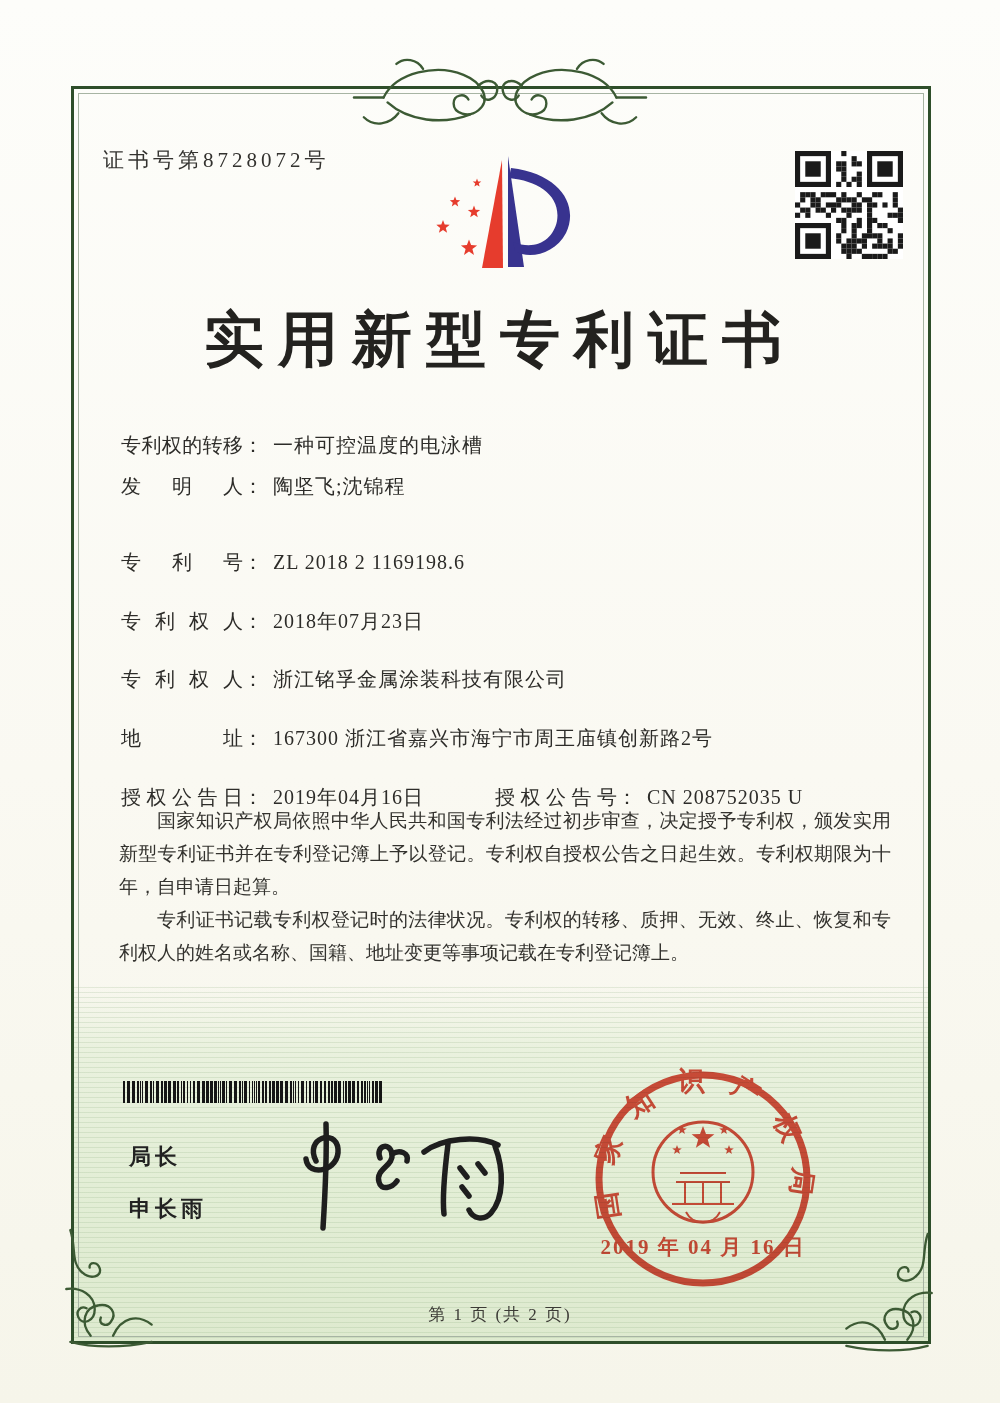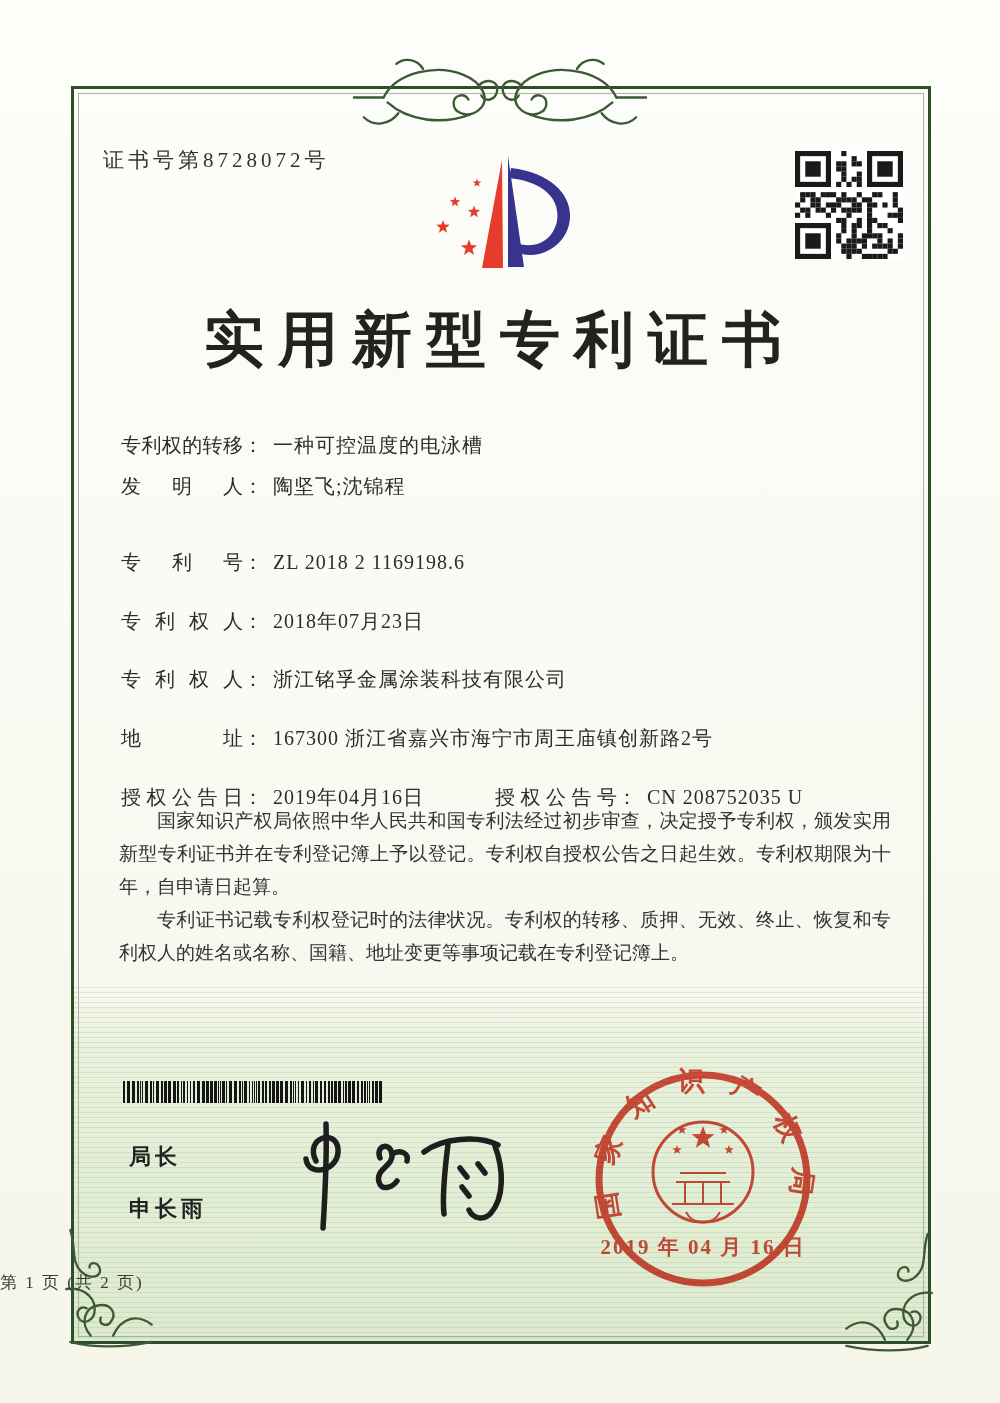--- a/index.html
+++ b/index.html
@@ -26,21 +26,21 @@
   .title{left:0;right:0;top:300px;text-align:center;font-size:60px;font-weight:700;letter-spacing:14px;color:#23221f;}
   .fields{left:121px;top:424px;width:780px;font-size:20px;color:#2d2c29;}
   .frow{position:absolute;left:0;white-space:nowrap;}
   .flabel{display:inline-block;width:122px;text-align:justify;text-align-last:justify;vertical-align:bottom;}
   .fcolon{display:inline-block;margin-right:10px;}
   .fvalue{letter-spacing:1px;}
   .grant-no{position:absolute;left:374px;top:0;}
   .paras{left:119px;top:784px;width:772px;font-size:19px;line-height:33px;color:#33322e;text-align:justify;margin-top:20px;}
   .paras p{margin:0;text-indent:2em;}
   .director{left:129px;font-family:"Liberation Sans","DejaVu Sans",sans-serif;font-size:22px;font-weight:600;color:#222;letter-spacing:4px;}
-  .pagenum{left:0;right:0;top:1271px;font-size:17px;letter-spacing:2px;color:#3c3b36;}
+  .pagenum{left:0;right:0;top:1303px;text-align:center;font-size:17px;letter-spacing:2px;color:#3c3b36;}
   .backnote{left:0;right:0;top:1360px;text-align:center;font-size:19px;letter-spacing:3px;color:#33322e;}
   .seal{mix-blend-mode:multiply;opacity:.92;}
   svg{display:block;}
 </style>
 </head>
 <body>
 
 <div class="page">
 
   <div class="abs guilloche"></div>

